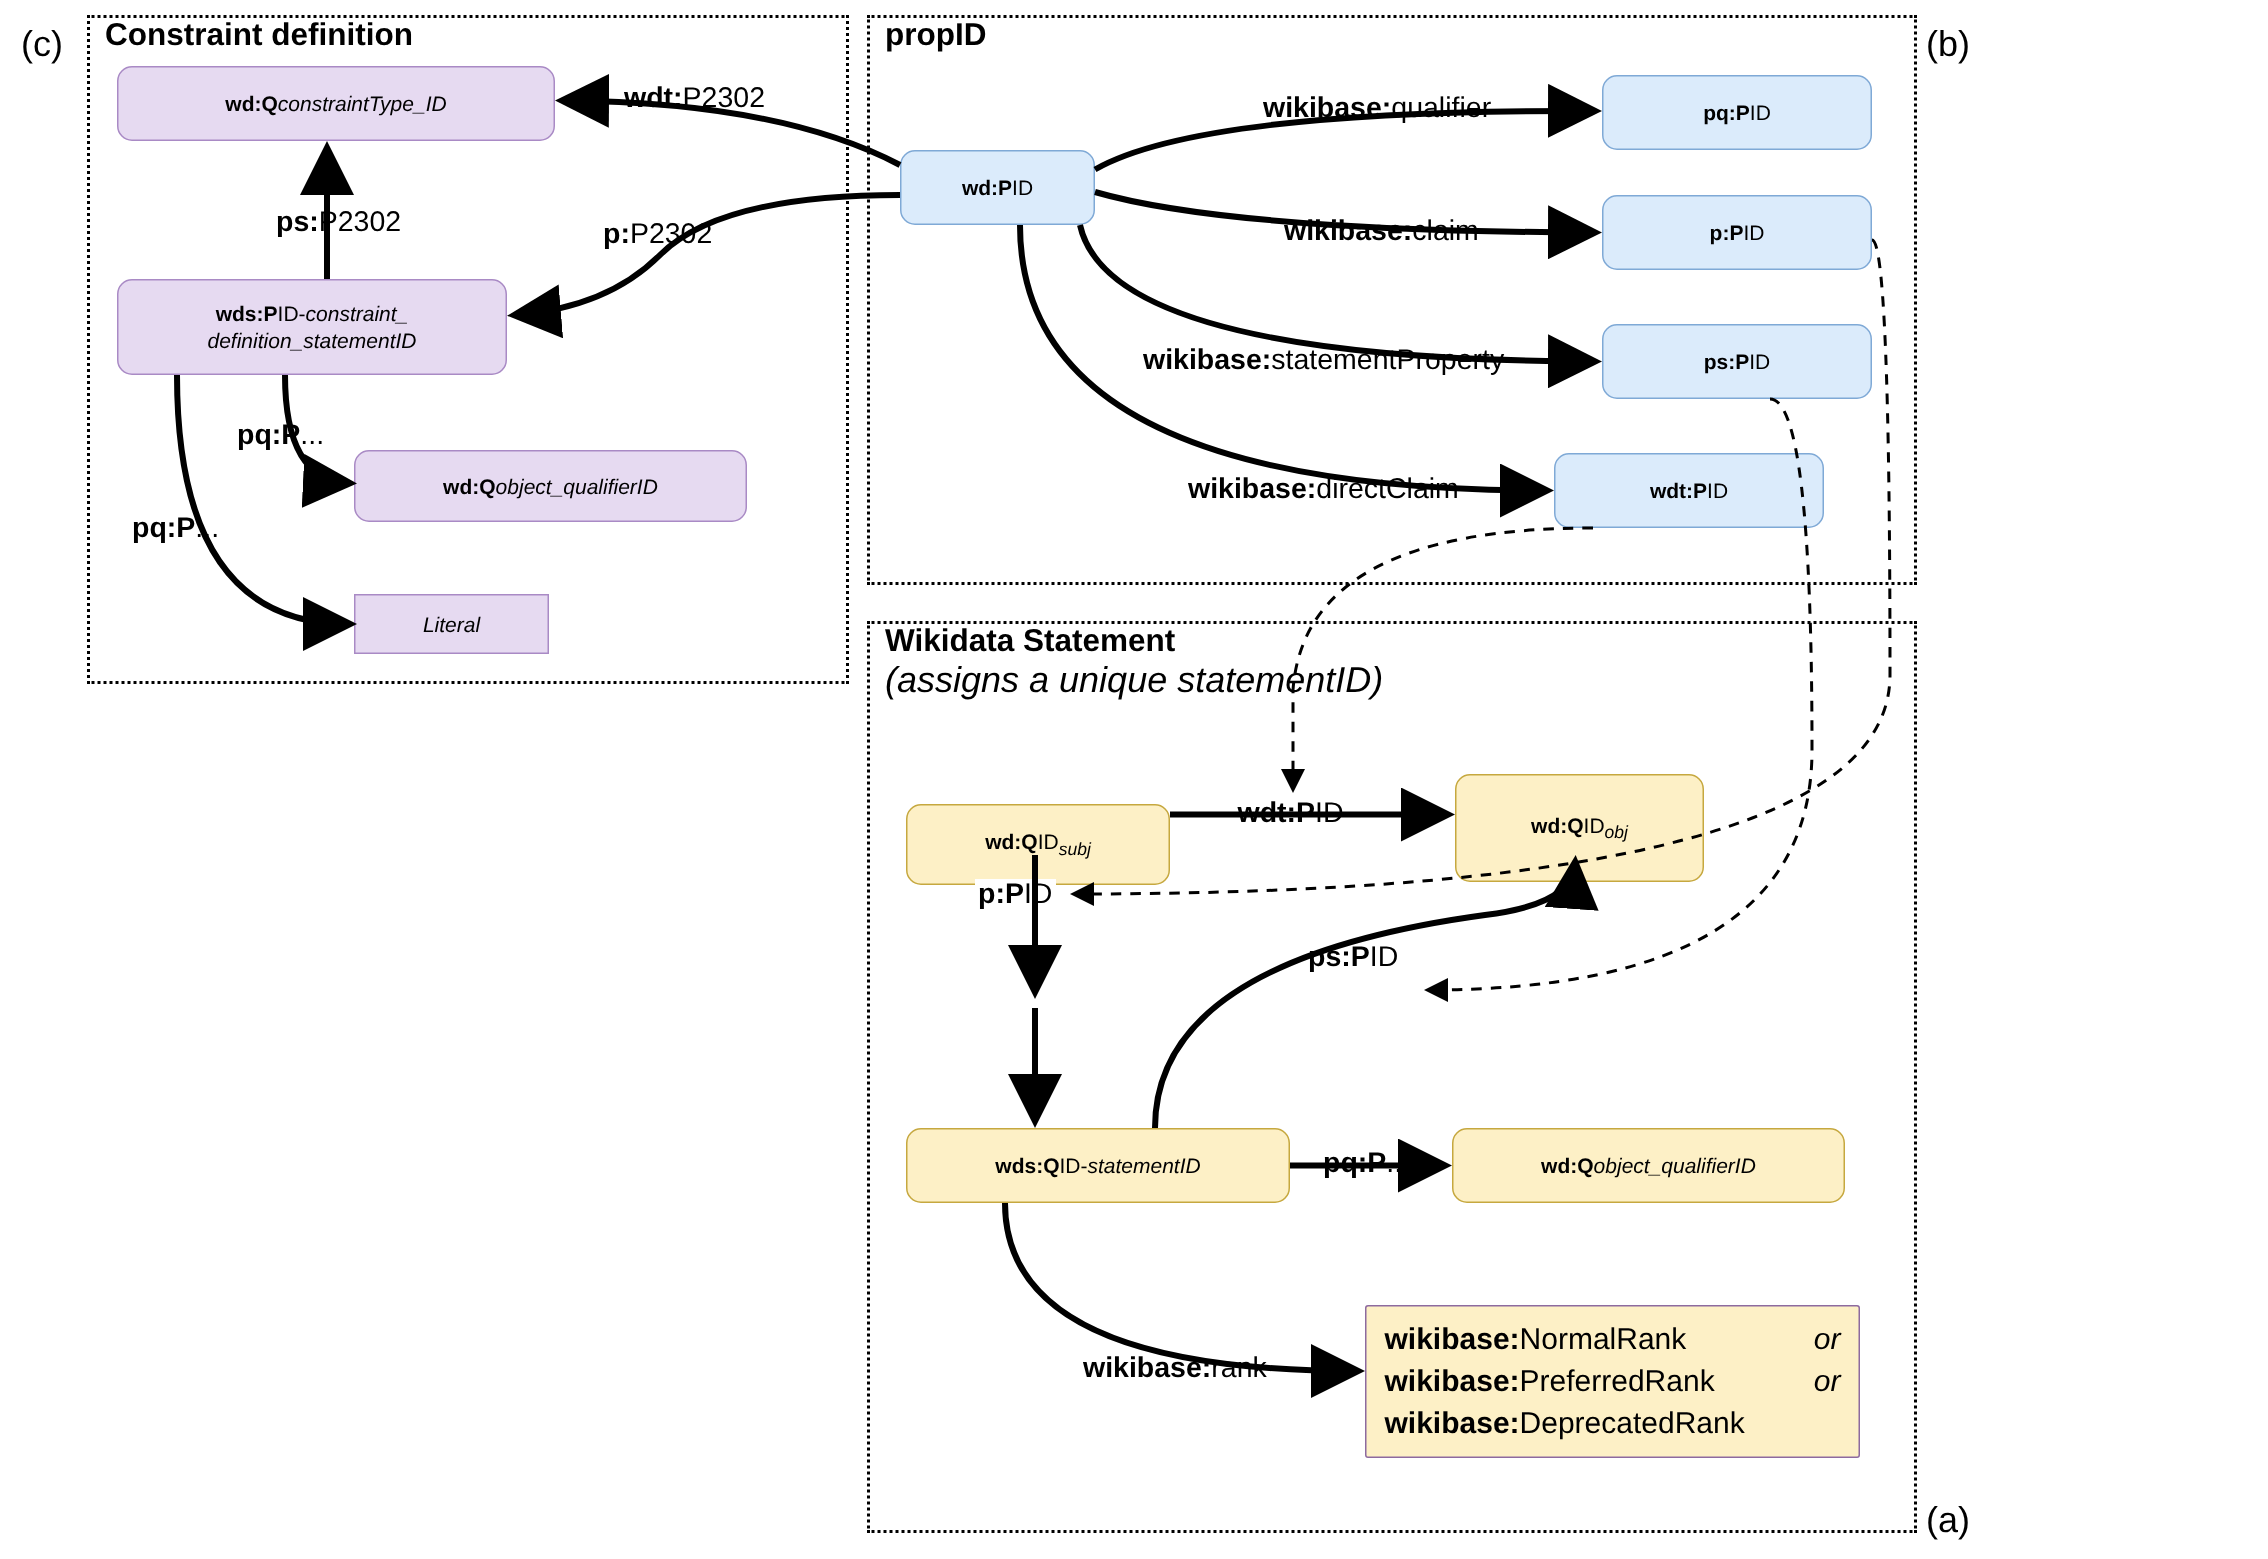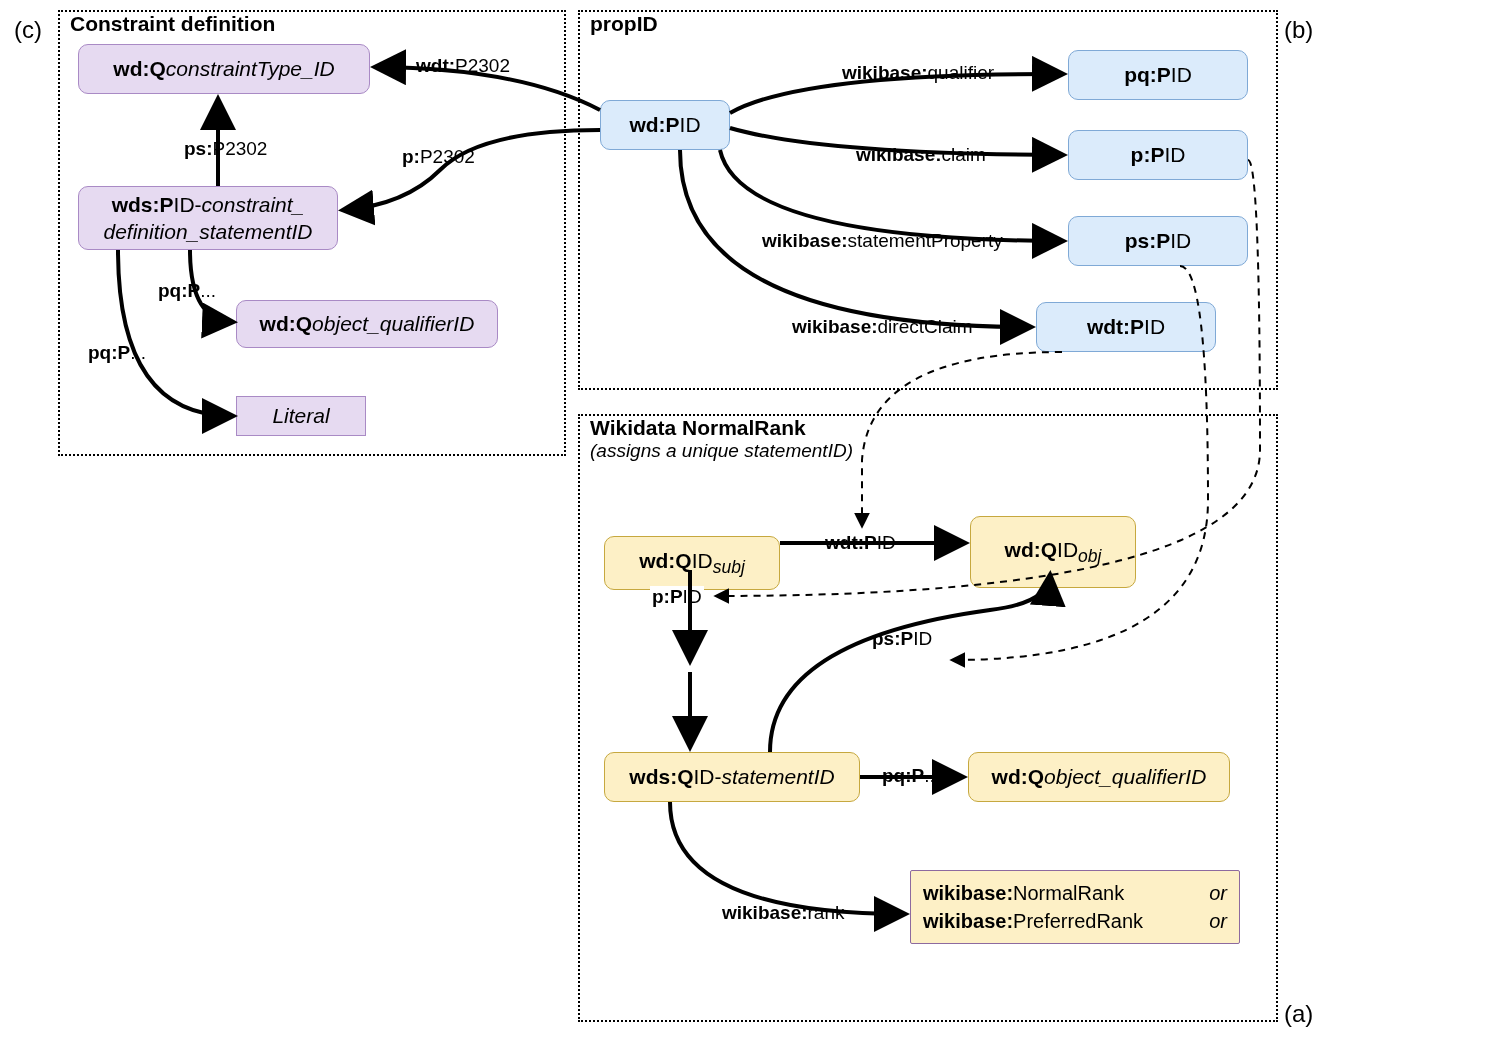--- a/index.html
+++ b/index.html
@@ -24,32 +24,32 @@
     font-weight: bold;
     font-size: 21px;
     background: #fff;
     padding: 0 4px;
   }
   .panel-subtitle {
     position: absolute;
     top: 24px;
     left: 6px;
     font-style: italic;
-    font-size: 19px;
+    font-size: 24px;
     background: #fff;
     padding: 0 4px;
   }
   .node {
     position: absolute;
     border-radius: 10px;
     display: flex;
     align-items: center;
     justify-content: center;
     text-align: center;
-    font-size: 21px;
+    font-size: 14px;
     padding: 4px 10px;
     line-height: 1.3;
   }
   .blue   { background: #dbebfb; border: 1.5px solid #7fa9d6; }
   .purple { background: #e6daf1; border: 1.5px solid #a98ac5; }
   .yellow { background: #fdf0c6; border: 1.5px solid #c6a83f; }
   .squarenode { border-radius: 0; }
   .side-label {
     position: absolute;
     font-size: 24px;
@@ -90,21 +90,21 @@
 
 <div class="panel" style="left:58px; top:10px; width:508px; height:446px;">
   <div class="panel-title">Constraint definition</div>
 </div>
 
 <div class="panel" style="left:578px; top:10px; width:700px; height:380px;">
   <div class="panel-title">propID</div>
 </div>
 
 <div class="panel" style="left:578px; top:414px; width:700px; height:608px;">
-  <div class="panel-title">Wikidata NormalRank</div>
+  <div class="panel-title">Wikidata Statement</div>
   <div class="panel-subtitle">(assigns a unique statementID)</div>
 </div>
 
 <div class="node purple" style="left:78px; top:44px; width:292px; height:50px;">
   <span><span class="b">wd:Q</span><span class="it">constraintType_ID</span></span>
 </div>
 
 <div class="node purple" style="left:78px; top:186px; width:260px; height:64px;">
   <span>
     <span class="b">wds:P</span><span>ID-</span><span class="it">constraint_</span><br>
@@ -158,20 +158,21 @@
 
 <div class="rank-box" style="left:910px; top:870px; width:330px;">
   <div class="row">
       <span><span class="b">wikibase:</span><span>NormalRank</span></span>
       <span class="or">or</span>
     </div>
   <div class="row">
       <span><span class="b">wikibase:</span><span>PreferredRank</span></span>
       <span class="or">or</span>
     </div>
+  <div><span class="b">wikibase:</span><span>DeprecatedRank</span></div>
 </div>
 
 <div class="edge-label" style="left:414px; top:55px;"><span class="b">wdt:</span><span>P2302</span></div>
 <div class="edge-label" style="left:182px; top:138px;"><span class="b">ps:</span><span>P2302</span></div>
 <div class="edge-label" style="left:400px; top:146px;"><span class="b">p:</span><span>P2302</span></div>
 <div class="edge-label" style="left:156px; top:280px;"><span class="b">pq:P</span><span>...</span></div>
 <div class="edge-label" style="left:86px; top:342px;"><span class="b">pq:P</span><span>...</span></div>
 
 <div class="edge-label" style="left:840px; top:62px;"><span class="b">wikibase:</span><span>qualifier</span></div>
 <div class="edge-label" style="left:854px; top:144px;"><span class="b">wikibase:</span><span>claim</span></div>

